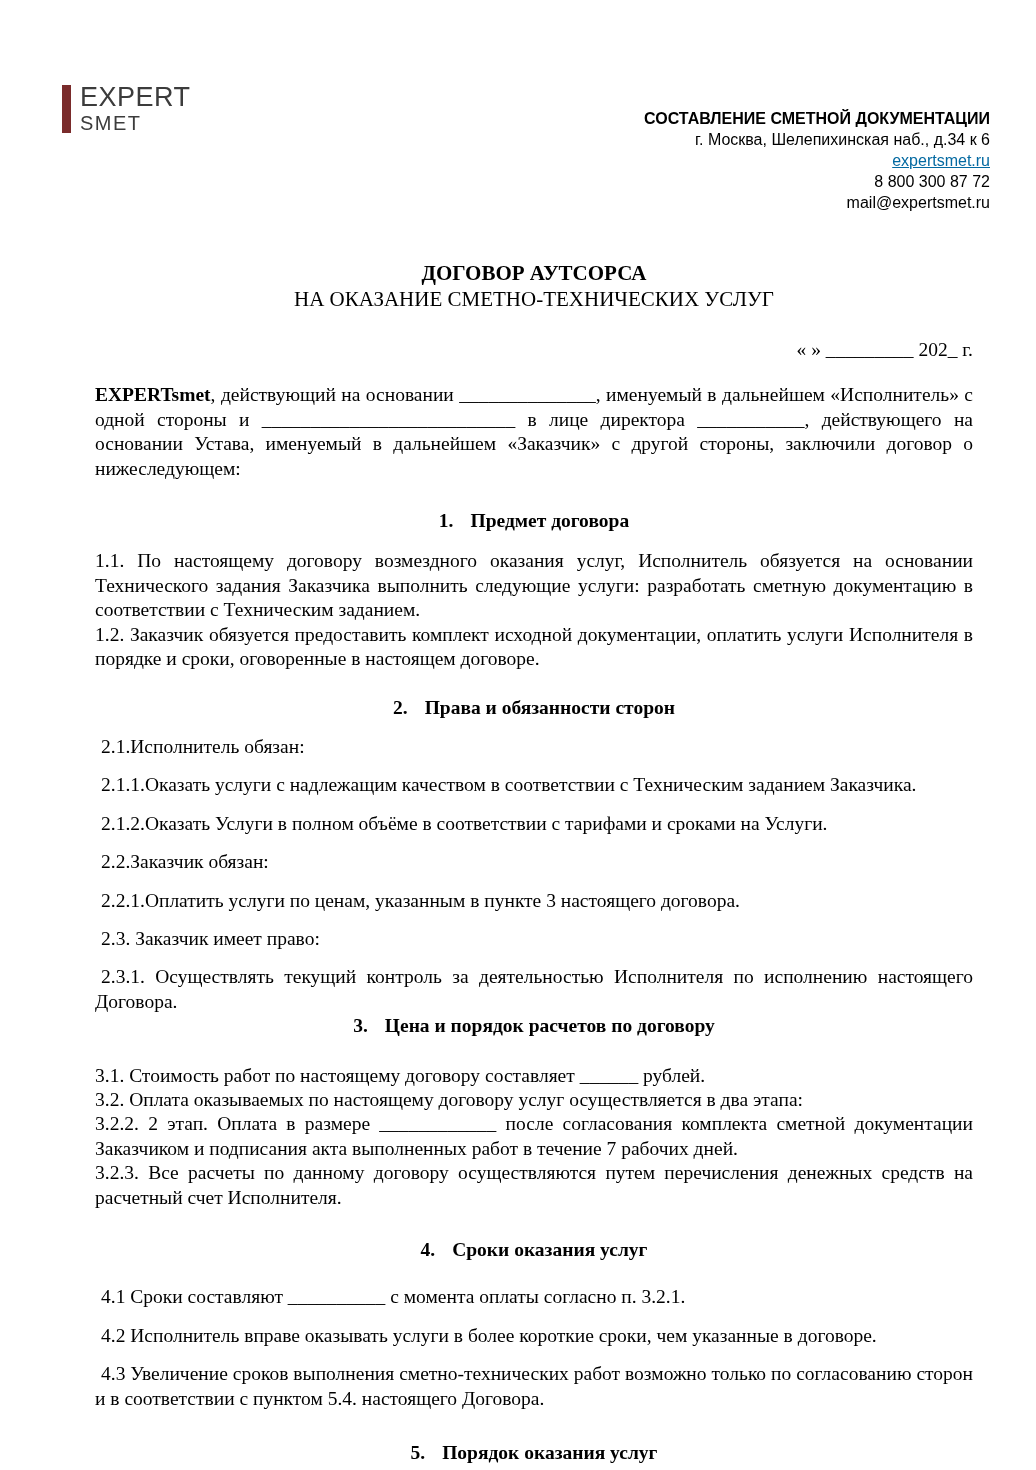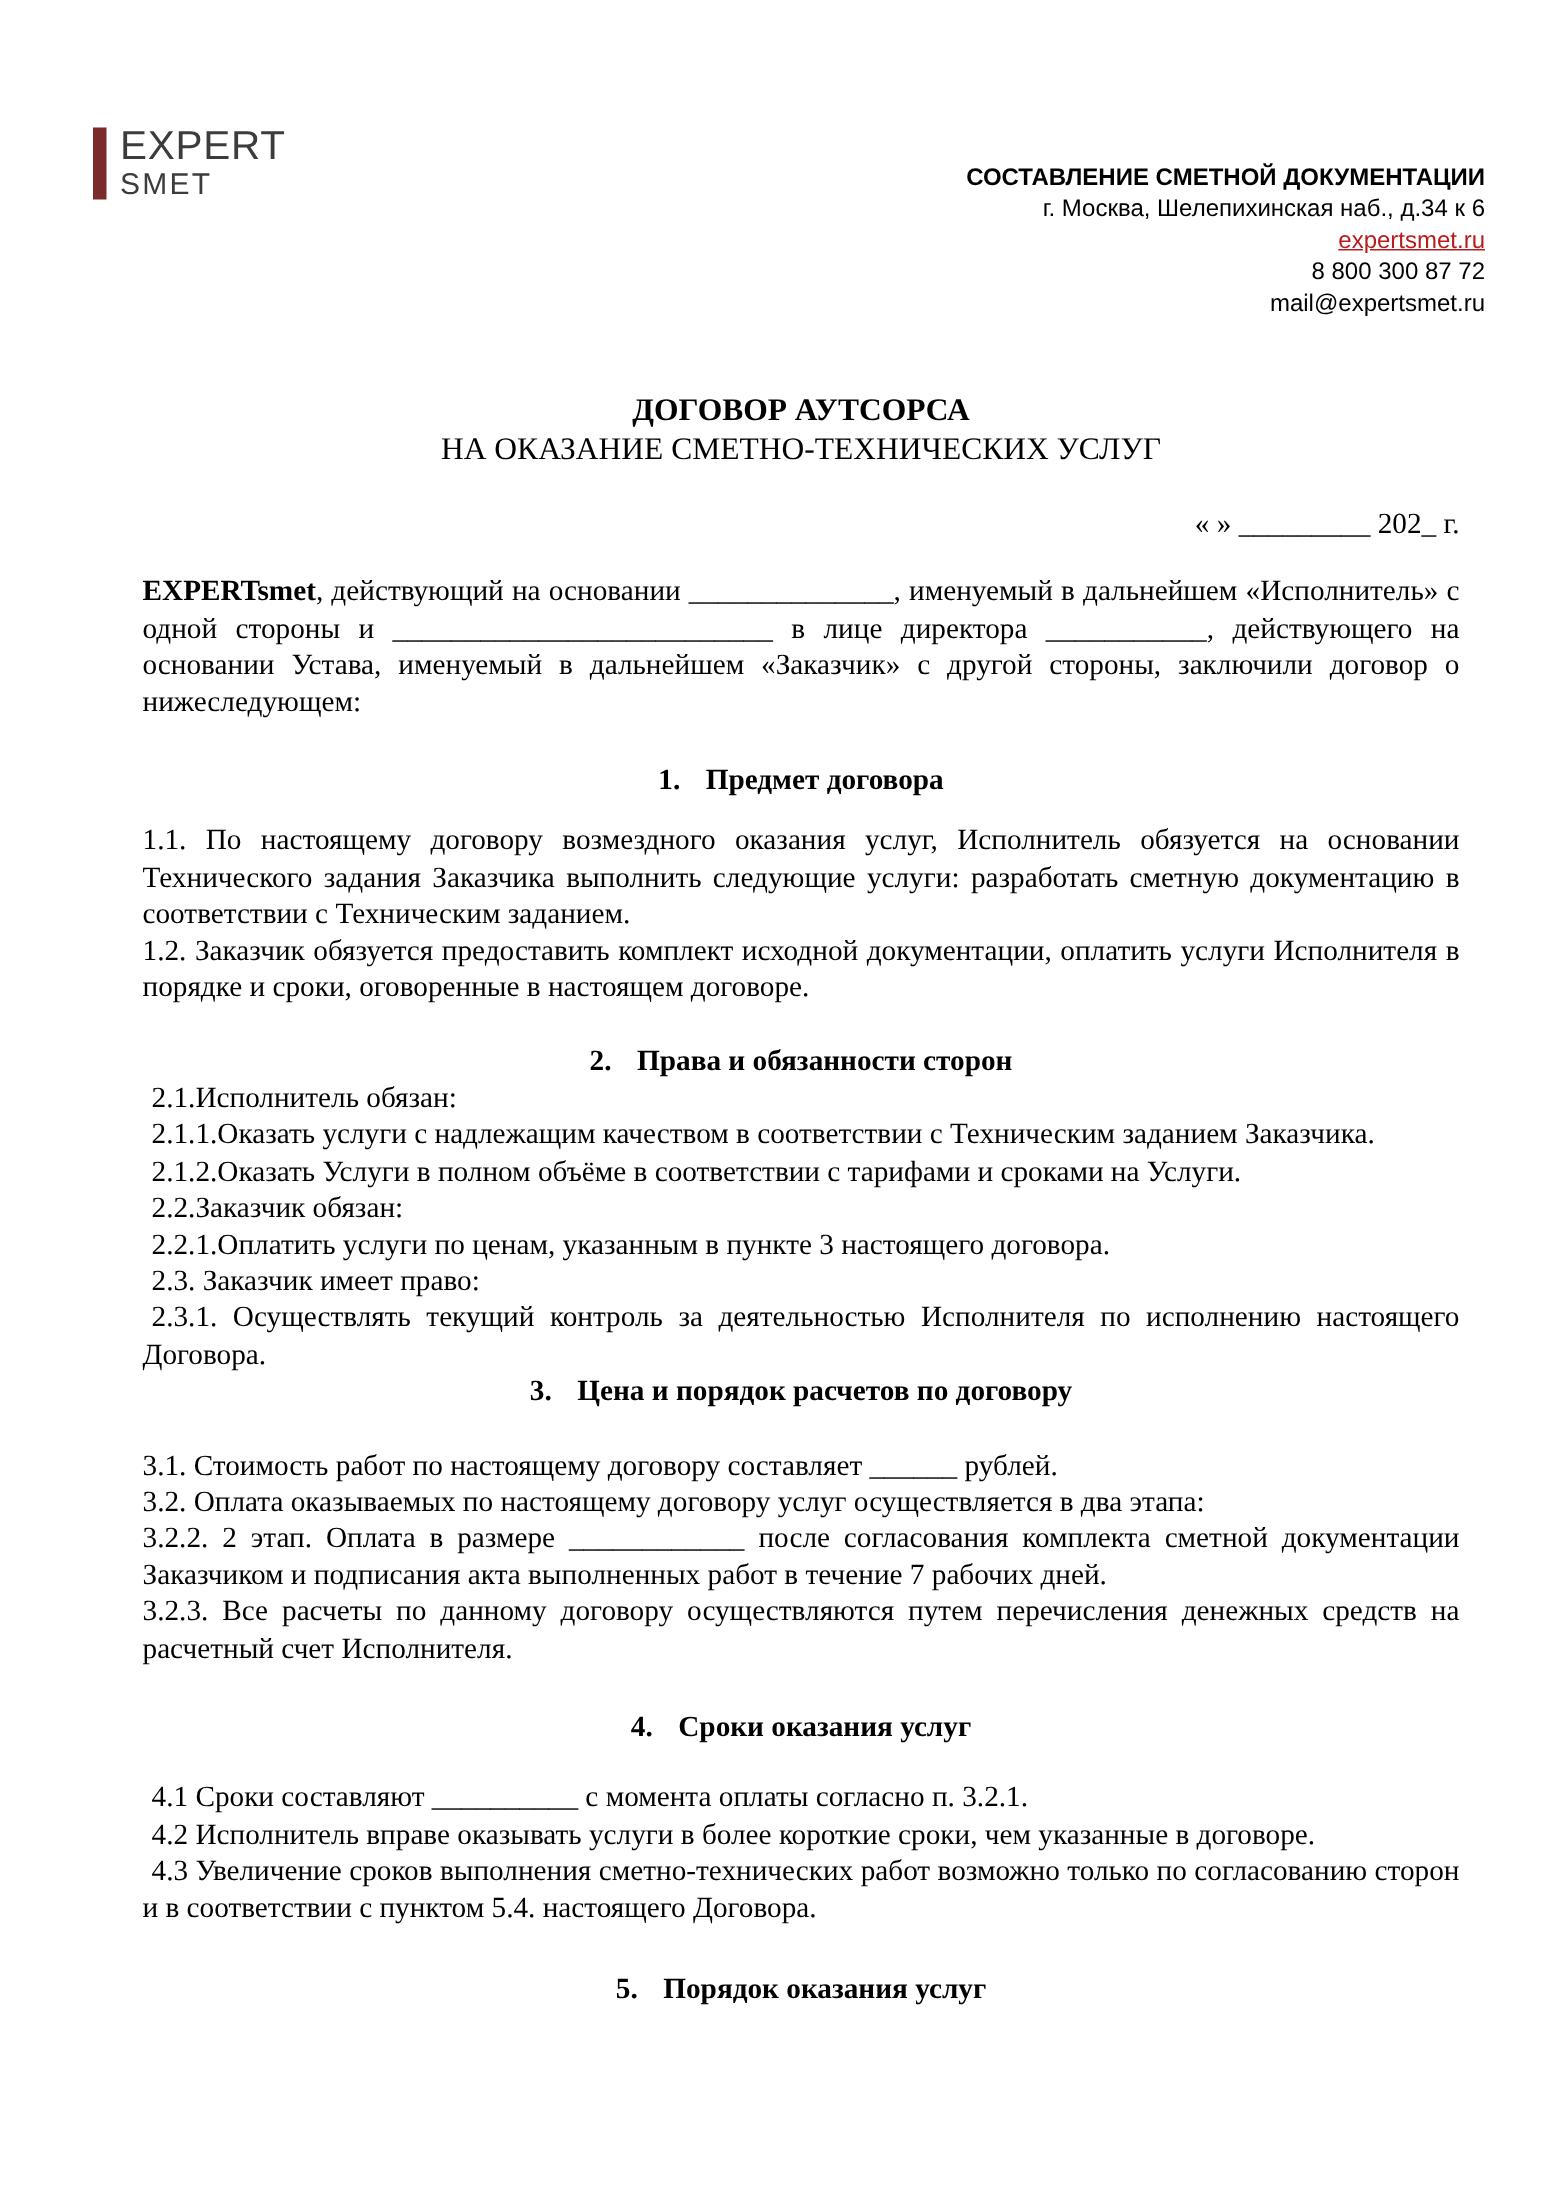--- a/index.html
+++ b/index.html
@@ -52,21 +52,21 @@
   }
   .contact {
     font-family: "Liberation Sans", sans-serif;
     font-size: 16px;
     line-height: 21px;
     text-align: right;
     color: #000000;
   }
   .contact-title { font-weight: bold; margin-top: 40px; }
   .site-link {
-    color: #b91c1c;
+    color: #0369a1;
     text-decoration: underline;
     cursor: pointer;
   }
 
   
   .content {
     margin: 0 63px 0 95px; 
     font-size: 19.5px;
     line-height: 24.4px;
   }
@@ -97,21 +97,21 @@
     line-height: 24.4px;
   }
   .sec-num { margin-right: 17px; }
 
   .h-s1 { margin-top: 28px; margin-bottom: 16px; }
   .h-s2 { margin-top: 25px; margin-bottom: 0; }
   .h-s3 { margin-bottom: 25px; }
   .h-s4 { margin-top: 28px; margin-bottom: 23px; }
   .h-s5 { margin-top: 30px; margin-bottom: 0; }
 
-  .indent { text-indent: 6px; }
+  .indent { text-indent: 6px; margin-top: 14px; }
 </style>
 </head>
 <body>
 
 <div class="page">
 
   <div class="header">
     <div class="logo">
       <div class="logo-bar"></div>
       <div class="logo-text">

